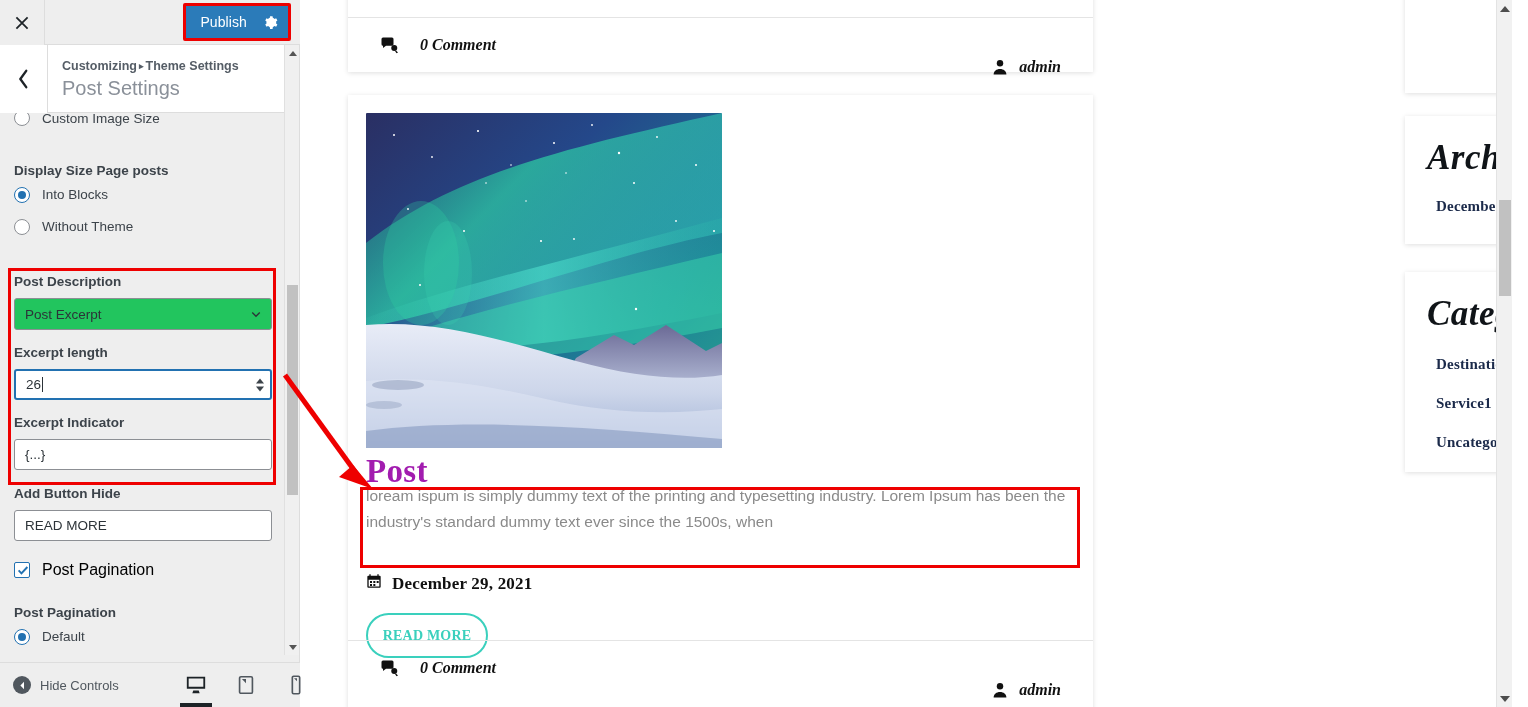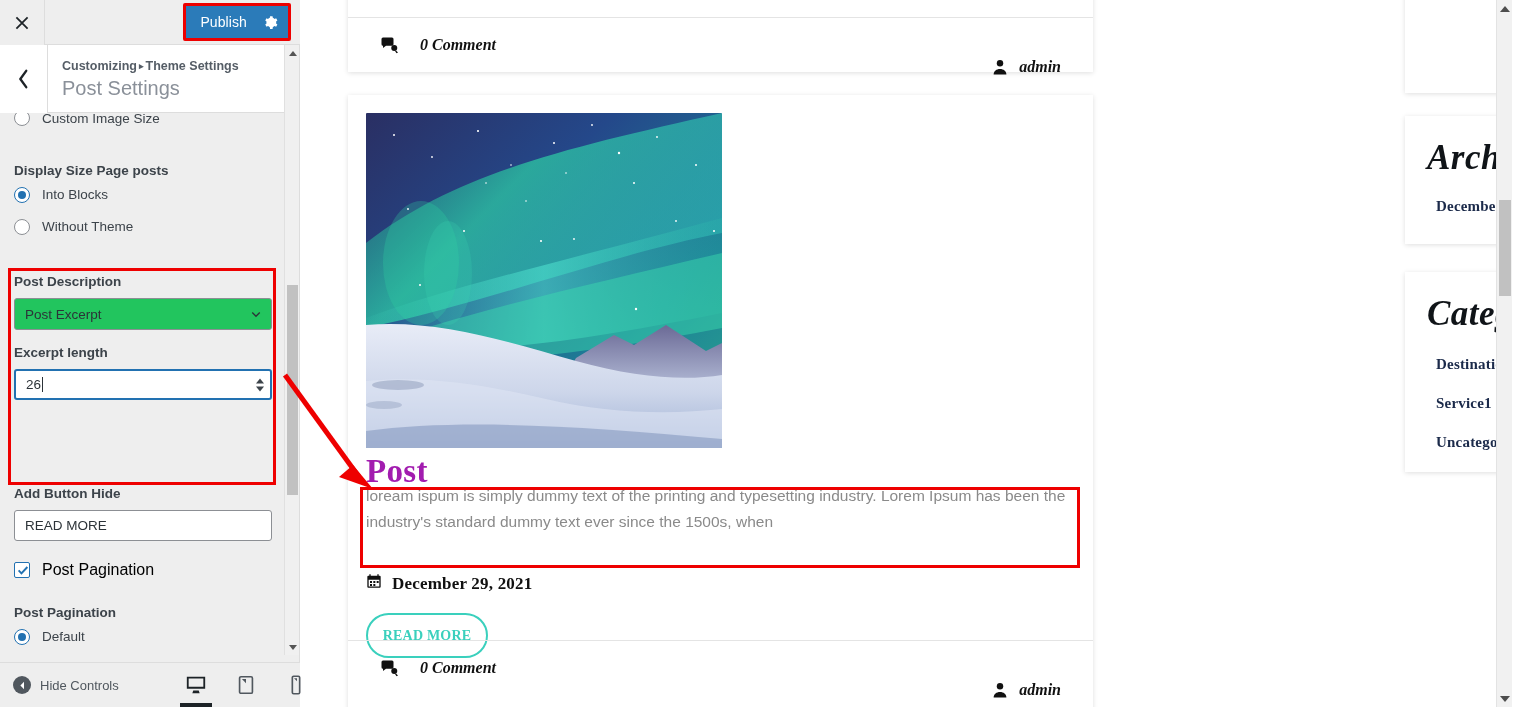--- a/index.html
+++ b/index.html
@@ -557,20 +557,24 @@
         <div class="num-input">
           <span>26</span>
             <span class="caretbar"></span>
           <span class="spin">
             <span class="tri up"></span>
             <span class="tri dn"></span>
           </span>
         </div>
       </div>
 
+      <div class="ctrl-block" style="top:370px;">
+        <span class="lbl-strong">Excerpt Indicator</span>
+        <input class="txt-input" type="text" value="{...}" style="">
+      </div>
 
       <div class="ctrl-block" style="top:441px;">
         <span class="lbl-strong">Add Button Hide</span>
         <input class="txt-input" type="text" value="READ MORE" style="">
       </div>
 
       <div class="ctrl-block" style="top:516px;">
         <div class="chk-row">
           <span class="chkbox">
             <svg viewBox="0 0 16 16" fill="none" stroke="#2271b1" stroke-width="2.2">

